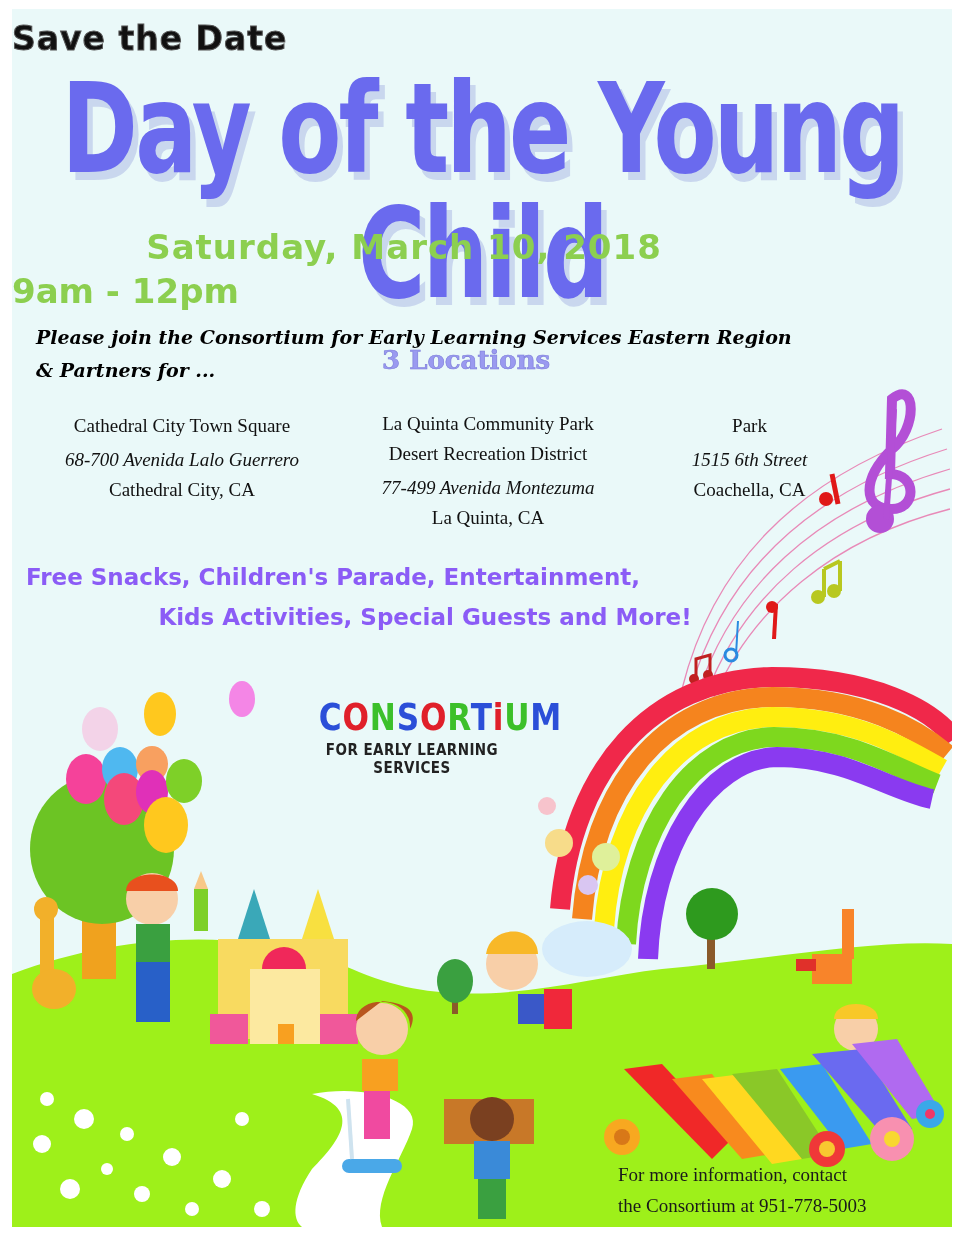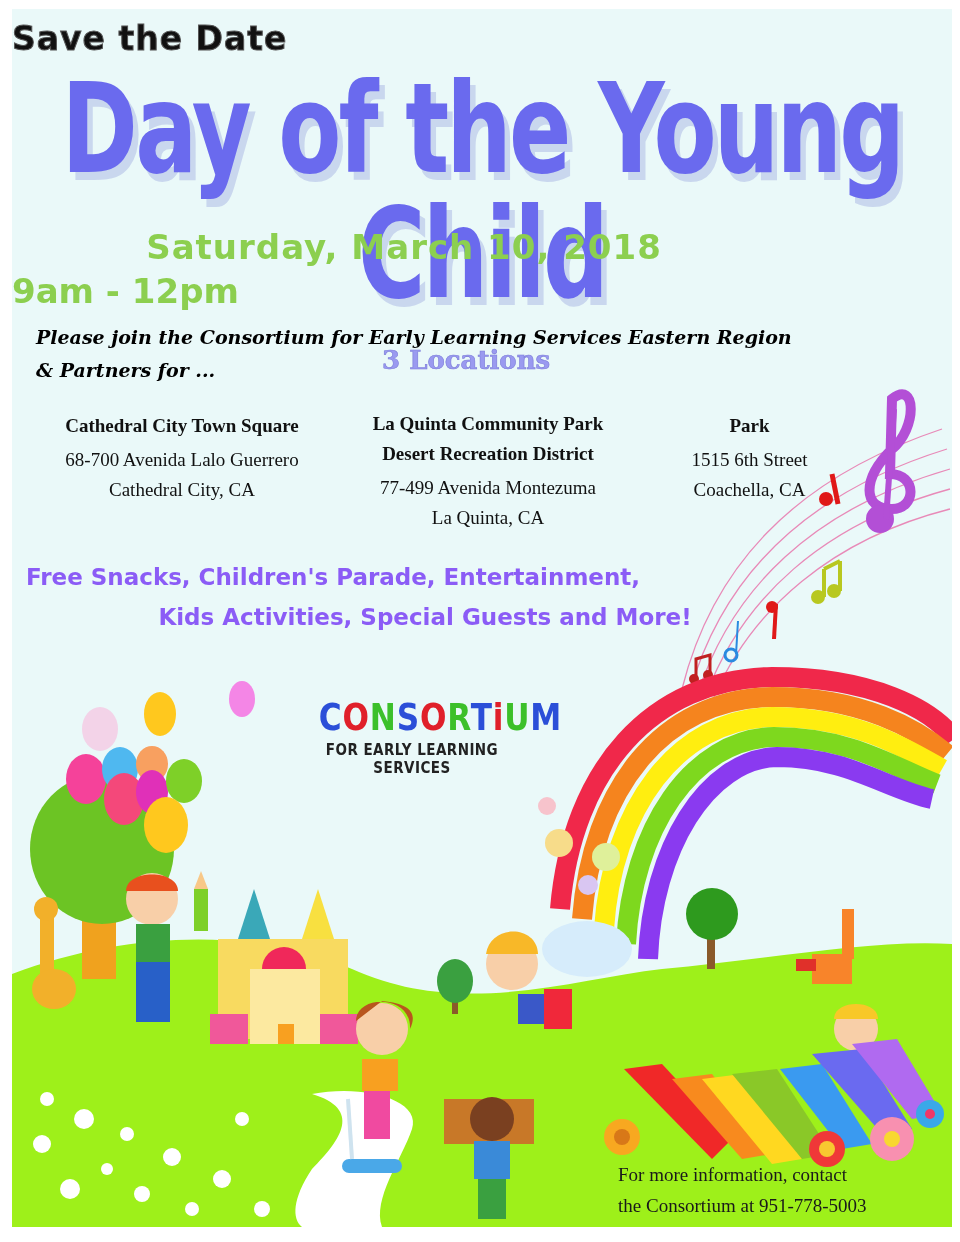--- a/index.html
+++ b/index.html
@@ -6,25 +6,25 @@
   body { width: 960px; height: 1242px; position: relative; overflow: hidden; font-family: "Liberation Serif", serif; }
   .poster { position: absolute; left: 12px; top: 9px; width: 940px; height: 1218px; background: #eaf9f9; overflow: hidden; }
   .abs { position: absolute; }
   .save { left: 0; width: 940px; top: 10px; text-align: left; font-family: "DejaVu Sans", sans-serif; font-weight: 900; font-size: 33px; color: #111; letter-spacing: 1px; -webkit-text-stroke: 1px #555; }
   .title { left: 0; width: 940px; top: 58px; text-align: center; font-family: "DejaVu Sans", sans-serif; font-weight: 900; font-size: 100px; line-height: 1; color: #6a6aee; letter-spacing: -3px; transform: scaleX(0.92) scaleY(1.25); transform-origin: center top; text-shadow: 6px 6px 0 #c9d7ee; }
   .date { left: 0; width: 784px; top: 218px; text-align: center; font-family: "DejaVu Sans", sans-serif; font-weight: 900; font-size: 34px; color: #8ccf4f; letter-spacing: 1px; }
   .time { left: 0; width: 940px; top: 262px; text-align: left; font-family: "DejaVu Sans", sans-serif; font-weight: 900; font-size: 34px; color: #8ccf4f; }
   .join { left: 24px; top: 312px; font-family: "DejaVu Serif", serif; font-weight: 700; font-style: italic; font-size: 19px; color: #000; line-height: 33px; width: 910px; }
   .locs { left: 370px; top: 336px; font-family: "DejaVu Serif", serif; font-weight: 700; font-size: 26px; color: #9a9af0; -webkit-text-stroke: 0.6px #7a7ad8; }
   .loc { text-align: center; font-size: 19px; color: #111; line-height: 30px; }
-  .loc .name { font-weight: 700; }
+  .loc .name { font-weight: 400; }
   .loc1 { left: 20px; top: 402px; width: 300px; }
   .loc2 { left: 326px; top: 400px; width: 300px; }
   .loc3 { left: 630px; top: 402px; width: 215px; }
-  .loc1 .addr, .loc2 .addr, .loc3 .addr { margin-top: 4px; }
+  .loc1 .addr, .loc2 .addr, .loc3 .addr { margin-top: 4px; font-style: italic; }
   .feat { left: 14px; top: 548px; width: 760px; font-family: "DejaVu Sans", sans-serif; font-weight: 900; font-size: 23px; color: #8b5cf6; line-height: 40px; }
   .feat .l2 { padding-left: 38px; display: block; text-align: center; }
   .logo { left: 280px; top: 686px; width: 240px; text-align: center; }
   .logo .word { font-family: "DejaVu Sans", sans-serif; font-weight: 900; font-size: 38px; letter-spacing: 1px; transform: scaleX(0.82); transform-origin: center; display: inline-block; }
   .logo .sub { font-family: "DejaVu Sans", sans-serif; font-weight: 700; font-size: 15px; color: #222; letter-spacing: 0.5px; margin-top: 2px; transform: scaleX(0.9); }
   .contact { left: 606px; top: 1150px; font-size: 19px; color: #1a1a1a; line-height: 31px; }
   svg.scene { position: absolute; left: 0; top: 0; }
 </style>
 </head>
 <body>

